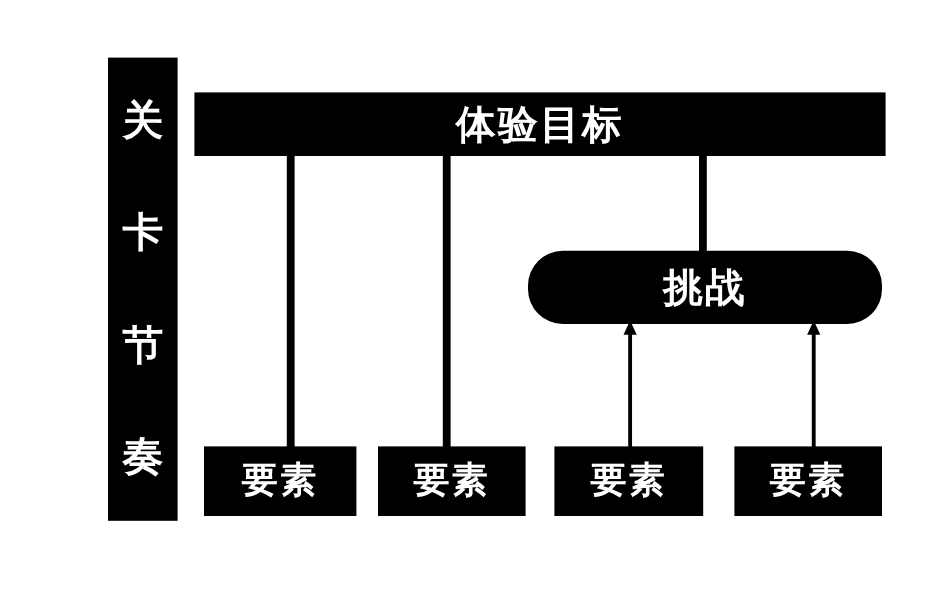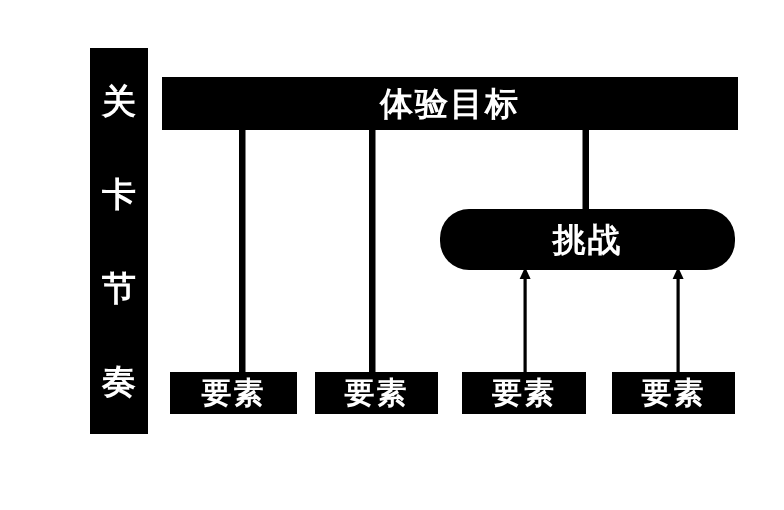--- a/index.html
+++ b/index.html
@@ -60,21 +60,21 @@
     left: 440px;
     top: 209px;
     width: 295px;
     height: 61px;
     font-size: 33px;
     border-radius: 29px;
   }
   
   .element-box {
     top: 372px;
-    height: 42px;
+    height: 58px;
     font-size: 30px;
   }
   #element-box-1 { left: 170px; width: 127px; }
   #element-box-2 { left: 315px; width: 123px; }
   #element-box-3 { left: 462px; width: 124px; }
   #element-box-4 { left: 612px; width: 123px; }
 
   
   #arrows {
     position: absolute;

